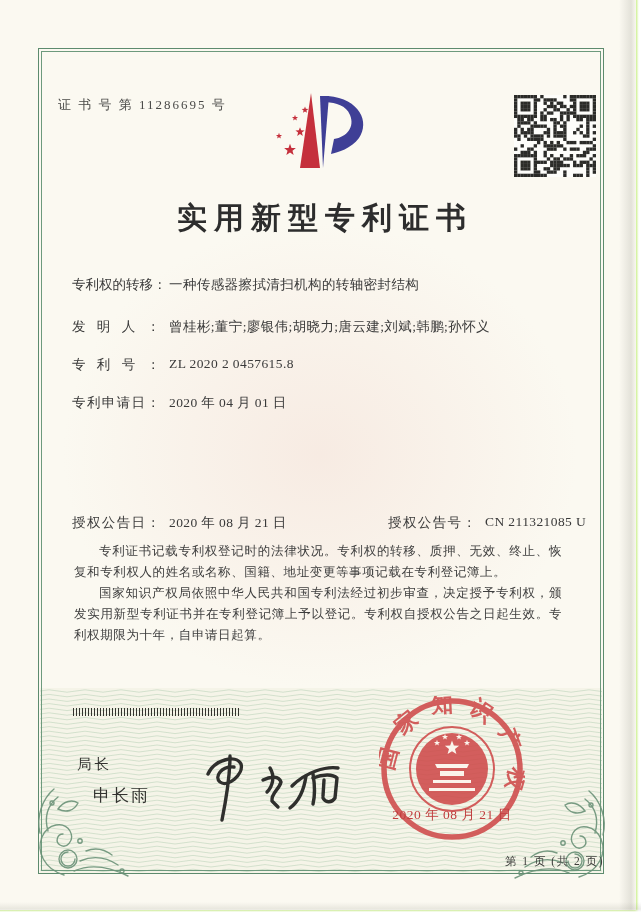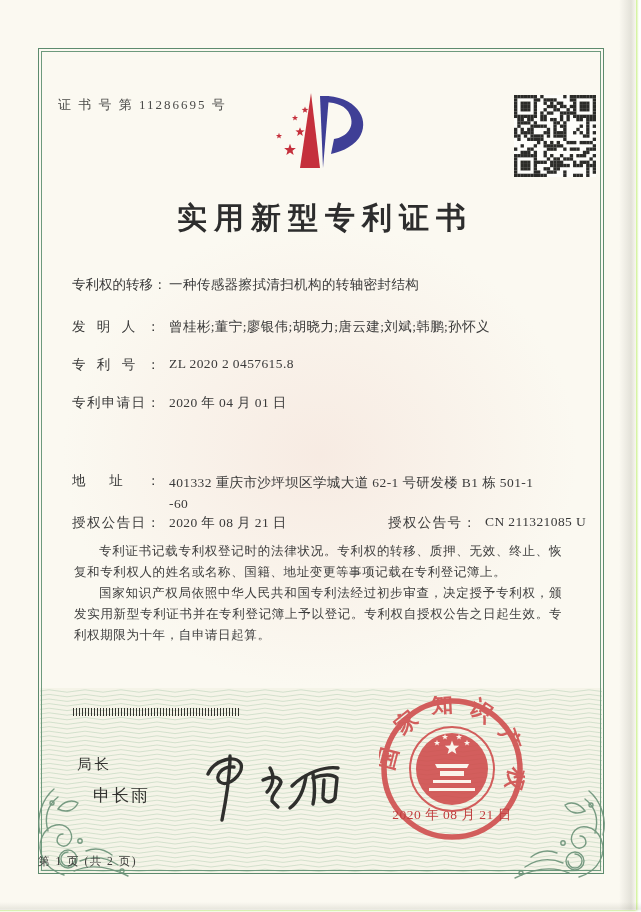--- a/index.html
+++ b/index.html
@@ -49,21 +49,21 @@
   .signature { position:absolute; left:178px; top:730px; }
 
   .seal      { position:absolute; left:379px; top:696px; }
   .seal-date { position:absolute; left:379px; top:806px; width:146px; text-align:center;
                font-size:13.5px; color:#c03e3e; letter-spacing:0.5px; }
 
   .ornament  { position:absolute; width:112px; height:98px; }
   .orn-left  { left:34px; top:779px; }
   .orn-right { left:497px; top:781px; transform:scaleX(-1); }
 
-  .pageinfo  { position:absolute; left:38px; top:854px; width:566px; text-align:left;
+  .pageinfo  { position:absolute; left:38px; top:854px; width:566px; text-align:right;
                font-size:11.5px; letter-spacing:1.5px; color:#3f3f3d; }
   .backnote  { position:absolute; left:38px; top:924px; width:566px; text-align:center;
                font-size:12.5px; letter-spacing:1.5px; color:#3a3a38; }
 </style>
 </head>
 <body>
 
 <div class="page">
   <div class="paper"></div>
   <div class="tint"></div>
@@ -489,23 +489,20 @@
   </div>
   <div class="frow" style="top:318px">
     <span class="flabel">发明人：</span><span class="fval">曾桂彬;董宁;廖银伟;胡晓力;唐云建;刘斌;韩鹏;孙怀义</span>
   </div>
   <div class="frow" style="top:356px">
     <span class="flabel">专利号：</span><span class="fval">ZL 2020 2 0457615.8</span>
   </div>
   <div class="frow" style="top:394px">
     <span class="flabel">专利申请日：</span><span class="fval">2020 年 04 月 01 日</span>
   </div>
-  <div class="frow" style="top:472px">
-    <span class="flabel">地址：</span><span class="fval-block"><span>401332 重庆市沙坪坝区学城大道 62-1 号研发楼 B1 栋 501-1</span><br><span>-60</span></span>
-  </div>
   <div class="frow" style="top:514px">
     <span class="flabel">授权公告日：</span><span class="fval">2020 年 08 月 21 日</span>
     <span class="pair2">
       <span class="flabel">授权公告号：</span><span class="fval">CN 211321085 U</span>
     </span>
   </div>
 
   <div class="paras">
     <p>专利证书记载专利权登记时的法律状况。专利权的转移、质押、无效、终止、恢复和专利权人的姓名或名称、国籍、地址变更等事项记载在专利登记簿上。</p>
     <p>国家知识产权局依照中华人民共和国专利法经过初步审查，决定授予专利权，颁发实用新型专利证书并在专利登记簿上予以登记。专利权自授权公告之日起生效。专利权期限为十年，自申请日起算。</p>

